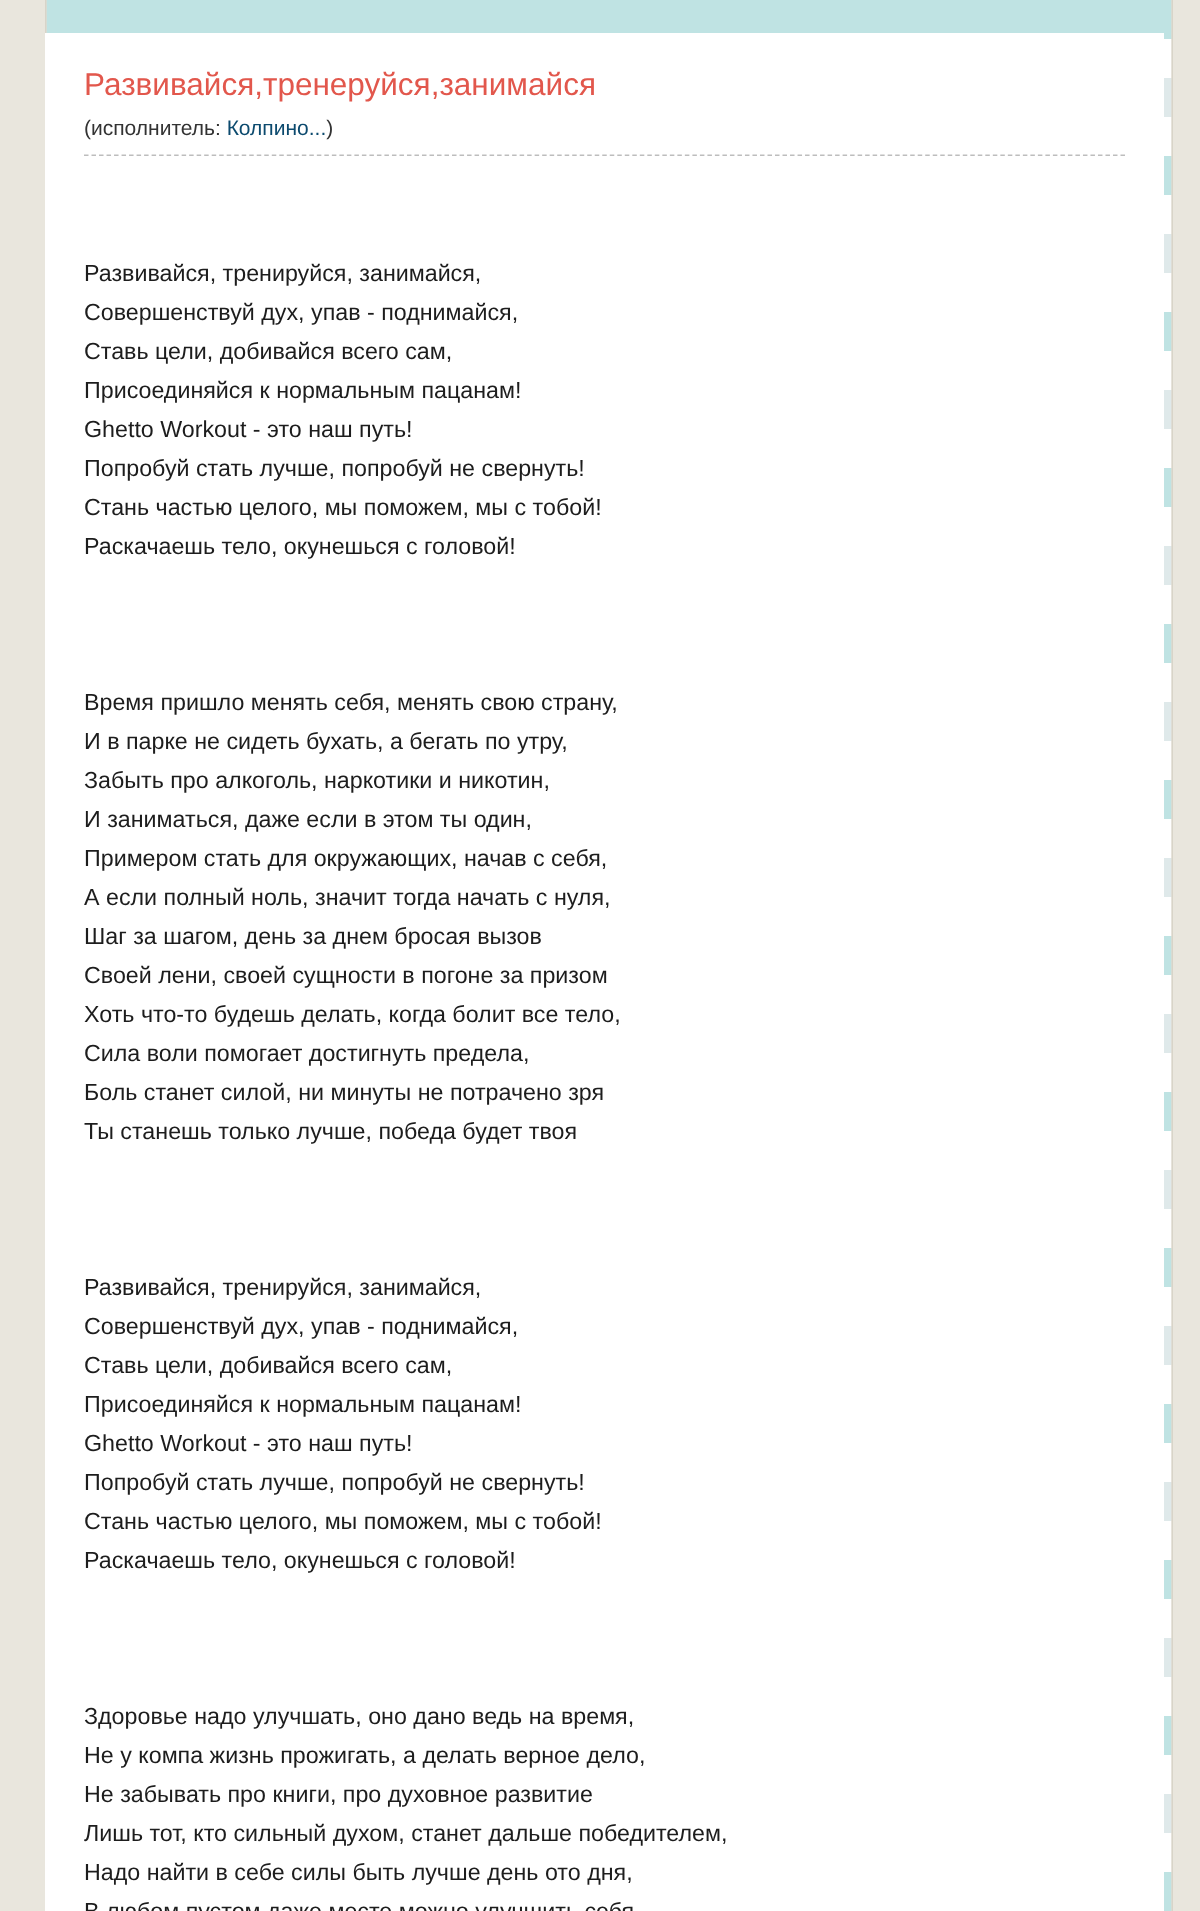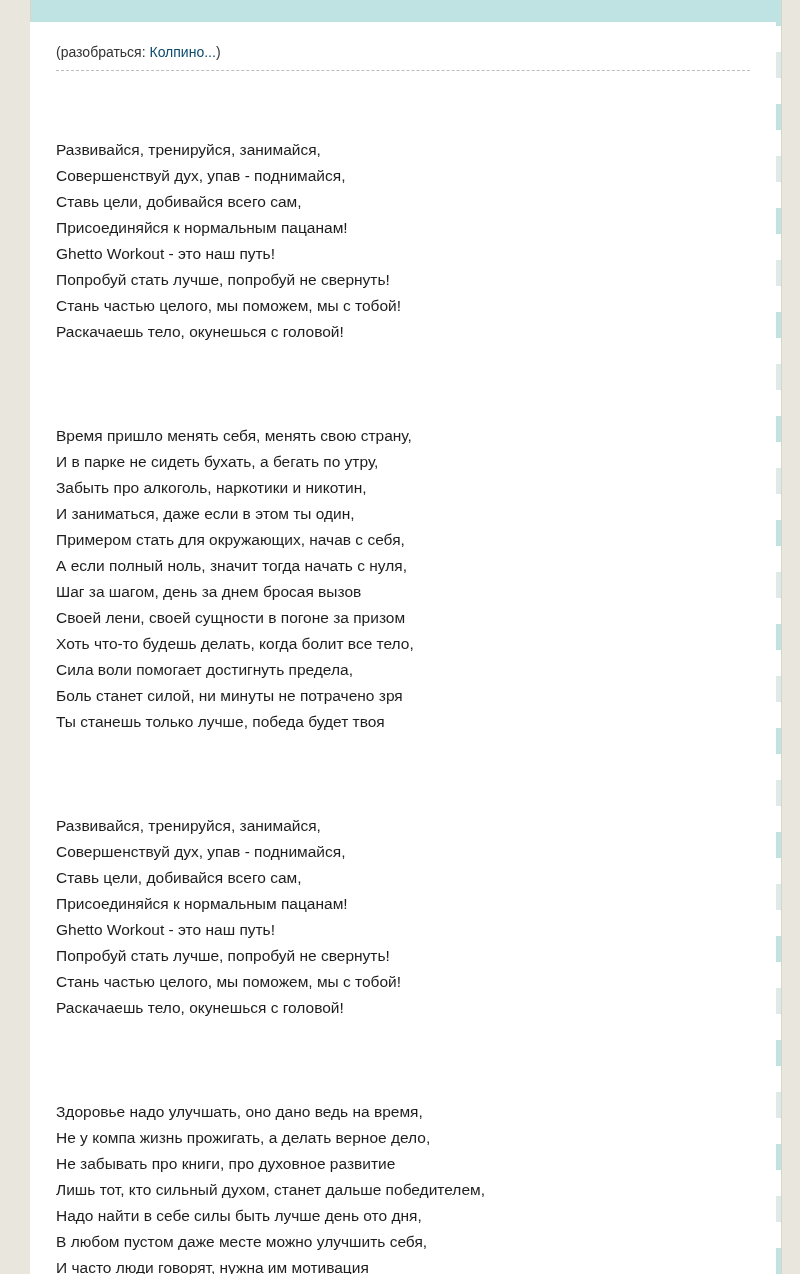--- a/index.html
+++ b/index.html
@@ -94,22 +94,23 @@
 </style>
 </head>
 <body>
 
 <div id="bg"></div>
 <div id="bg-left"></div>
 <div id="bg-right"></div>
 
 <div id="sheet">
 
+  <h1 id="song-title">Развивайся,тренеруйся,занимайся</h1>
 
-  <div id="performer-line"><span>(разобраться: </span><a id="performer-link">Колпино...</a><span>)</span></div>
+  <div id="performer-line"><span>(исполнитель: </span><a id="performer-link">Колпино...</a><span>)</span></div>
 
   <div id="lyrics">
     <p class="verse">Развивайся, тренируйся, занимайся,
 Совершенствуй дух, упав - поднимайся,
 Ставь цели, добивайся всего сам,
 Присоединяйся к нормальным пацанам!
 Ghetto Workout - это наш путь!
 Попробуй стать лучше, попробуй не свернуть!
 Стань частью целого, мы поможем, мы с тобой!
 Раскачаешь тело, окунешься с головой!</p>

